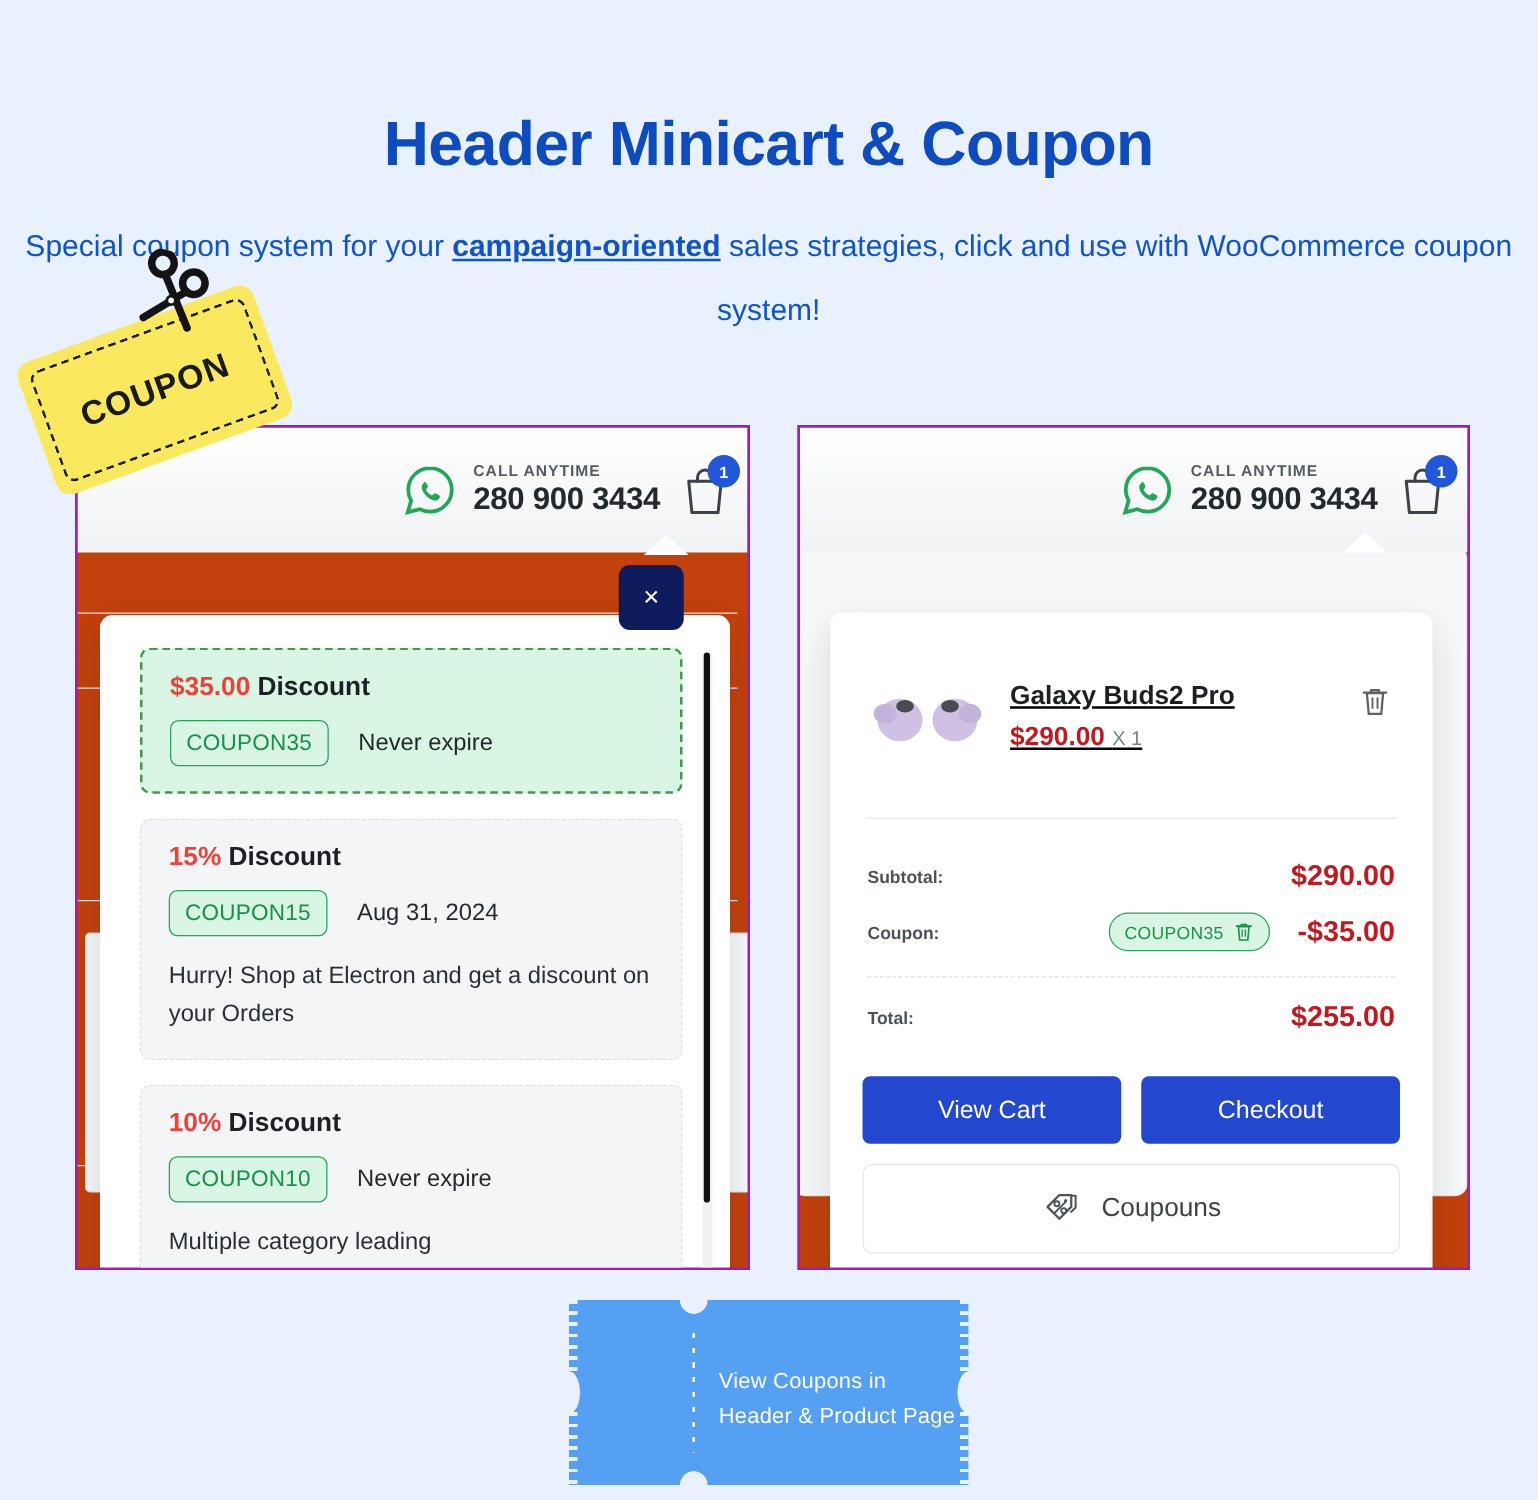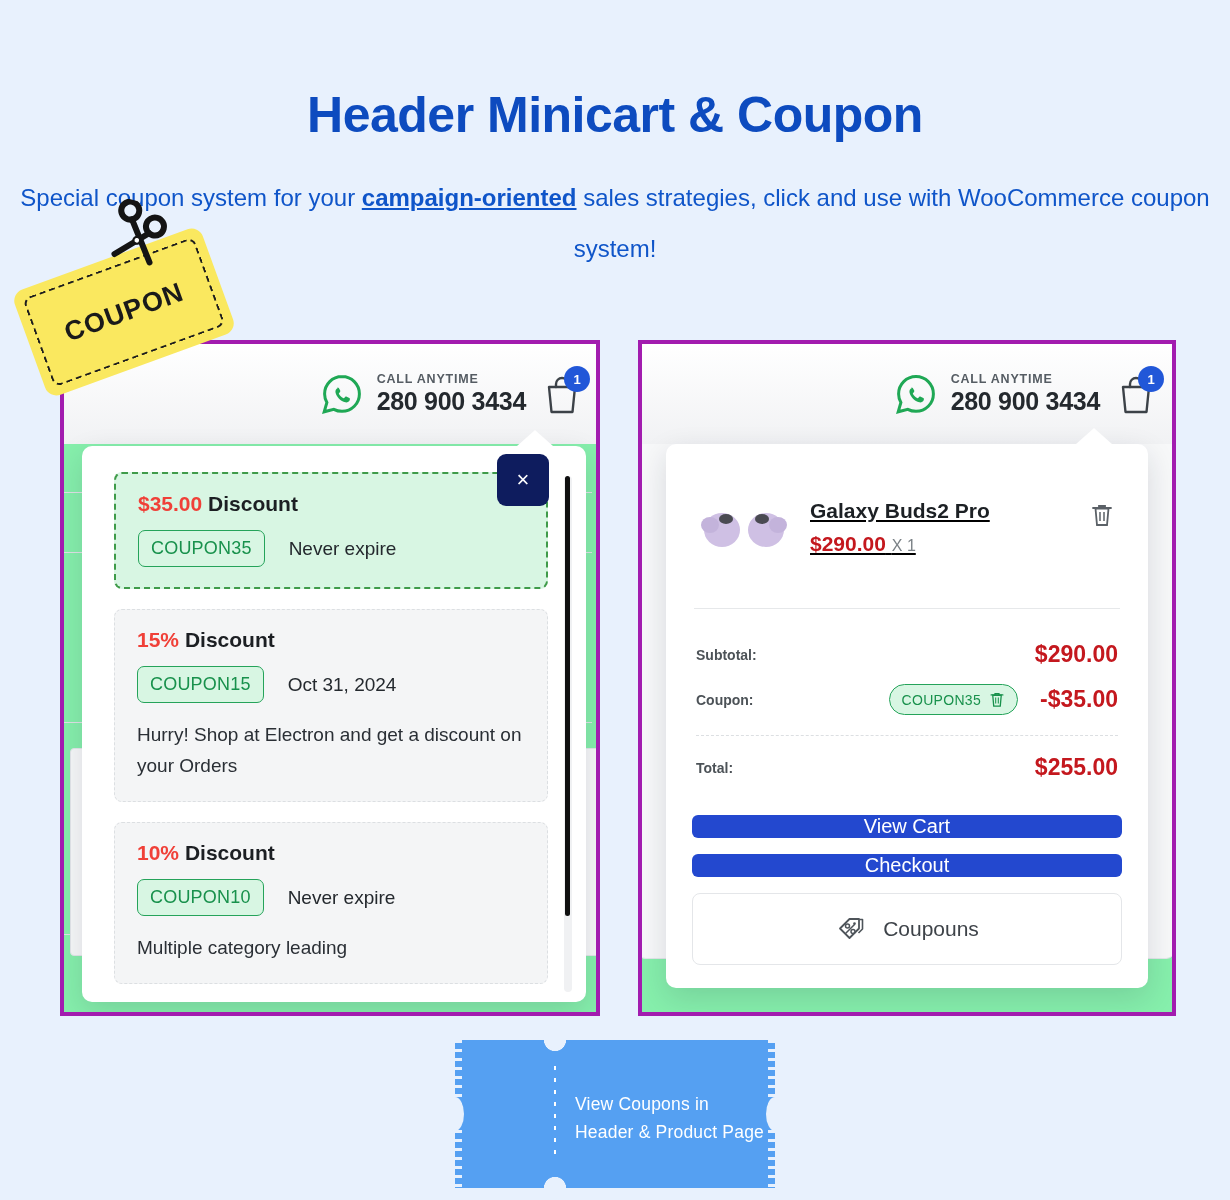--- a/index.html
+++ b/index.html
@@ -43,22 +43,22 @@
     font-size: 27px; font-weight: bold; color: #1a1a1a; letter-spacing: 1px;
   }
   .scissors {
     position: absolute; left: 108px; top: 203px;
     z-index: 41; transform: rotate(15deg);
   }
 
   
   .panel {
     position: absolute;
-    border: 4px solid #a21caf;
-    background: #86efac;
+    border: 2px solid #a21caf;
+    background: #c2410c;
     overflow: hidden;
   }
   .panel-left  { left: 60px;  top: 340px; width: 540px; height: 676px; }
   .panel-right { left: 638px; top: 340px; width: 538px; height: 676px; }
 
   
   .site-header {
     position: absolute; left: 0; top: 0; width: 100%; height: 100px;
     background: linear-gradient(#ffffff, #f1f2f4);
   }
@@ -90,20 +90,21 @@
     border-left: 18px solid transparent; border-right: 18px solid transparent;
     border-bottom: 16px solid #ffffff;
     z-index: 12;
   }
 
   
   .dropdown {
     position: absolute; background: #fff; border-radius: 10px;
     box-shadow: 0 10px 30px rgba(20,30,50,.14);
     z-index: 11;
+    margin-top: 48px;
   }
   .dd-left  { left: 18px;  top: 102px; width: 504px; height: 556px; }
   .dd-right { left: 24px;  top: 100px; width: 482px; height: 544px; padding: 22px 26px 18px; }
 
   
   .close-btn {
     position: absolute; left: 499px; top: 465px;
     width: 52px; height: 52px; border-radius: 9px;
     background: #0e1c5e; color: #fff; border: none;
     font-size: 22px; line-height: 1;
@@ -163,21 +164,21 @@
   .tot-val { font-size: 23px; font-weight: bold; color: #c4181e; }
   .coupon-chip {
     display: inline-flex; align-items: center; gap: 8px;
     background: #d8f6e3; border: 1.5px solid #25a35a; color: #18914c;
     border-radius: 18px; padding: 6px 12px;
     font-size: 14px; letter-spacing: .3px; margin-right: 22px;
   }
   .chip-trash { background: none; border: none; cursor: pointer; line-height: 0; padding: 0; }
   .hr-dash { border-top: 1.5px dashed #dcdfe2; margin: 12px 4px 10px; }
 
-  .btn-row { display: flex; gap: 16px; margin-top: 26px; flex-direction: column; }
+  .btn-row { display: flex; gap: 16px; margin-top: 26px; }
   .btn {
     flex: 1 1 0; height: 54px; border: none; border-radius: 6px;
     background: #2348cf; color: #fff;
     font-size: 20px; font-family: "Liberation Sans", sans-serif;
     cursor: pointer;
   }
   .coupons-btn {
     margin-top: 16px; width: 100%; height: 72px;
     background: #fff; border: 1.5px solid #e4e6e9; border-radius: 8px;
     display: flex; align-items: center; justify-content: center; gap: 16px;
@@ -301,21 +302,21 @@
           </div>
         </div>
 
         <div class="c-card idle">
           <div class="c-amount">
             <span class="val">15%</span>
             <span>Discount</span>
           </div>
           <div class="c-row">
             <span class="c-code">COUPON15</span>
-            <span class="c-exp">Oct 31, 2024</span>
+            <span class="c-exp">Aug 31, 2024</span>
           </div>
           <div class="c-desc">Hurry! Shop at Electron and get a discount on your Orders</div>
         </div>
 
         <div class="c-card idle">
           <div class="c-amount">
             <span class="val">10%</span>
             <span>Discount</span>
           </div>
           <div class="c-row">

